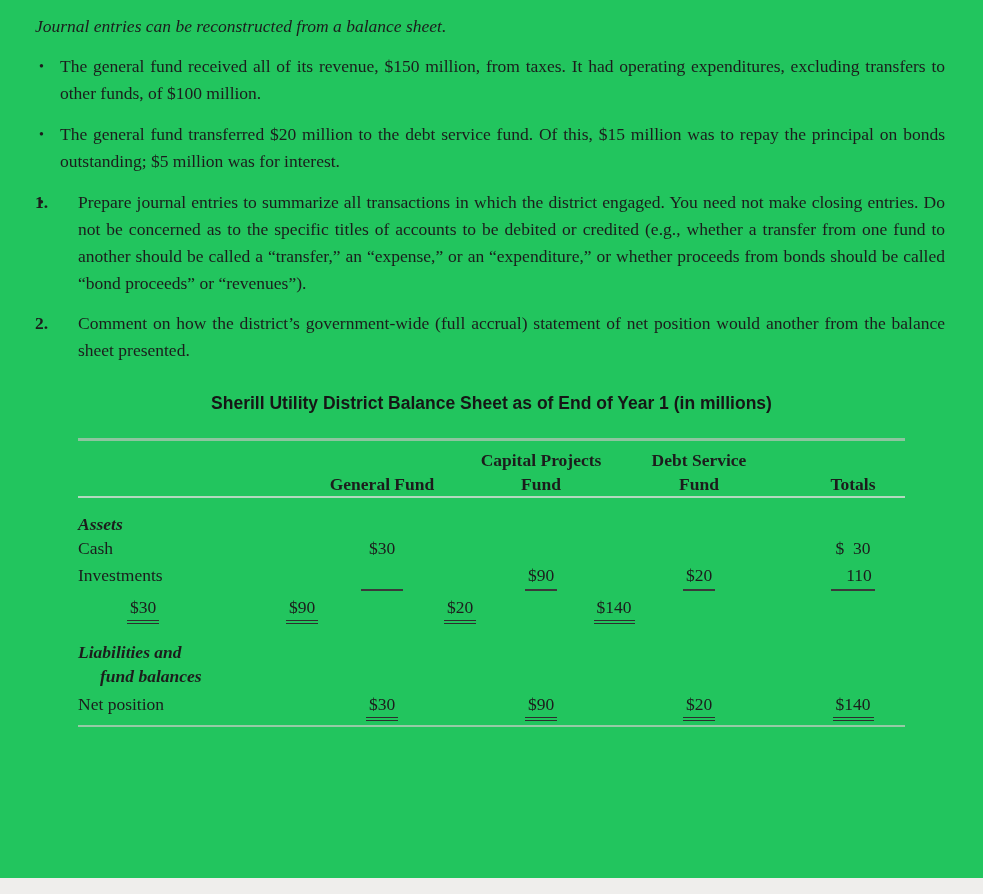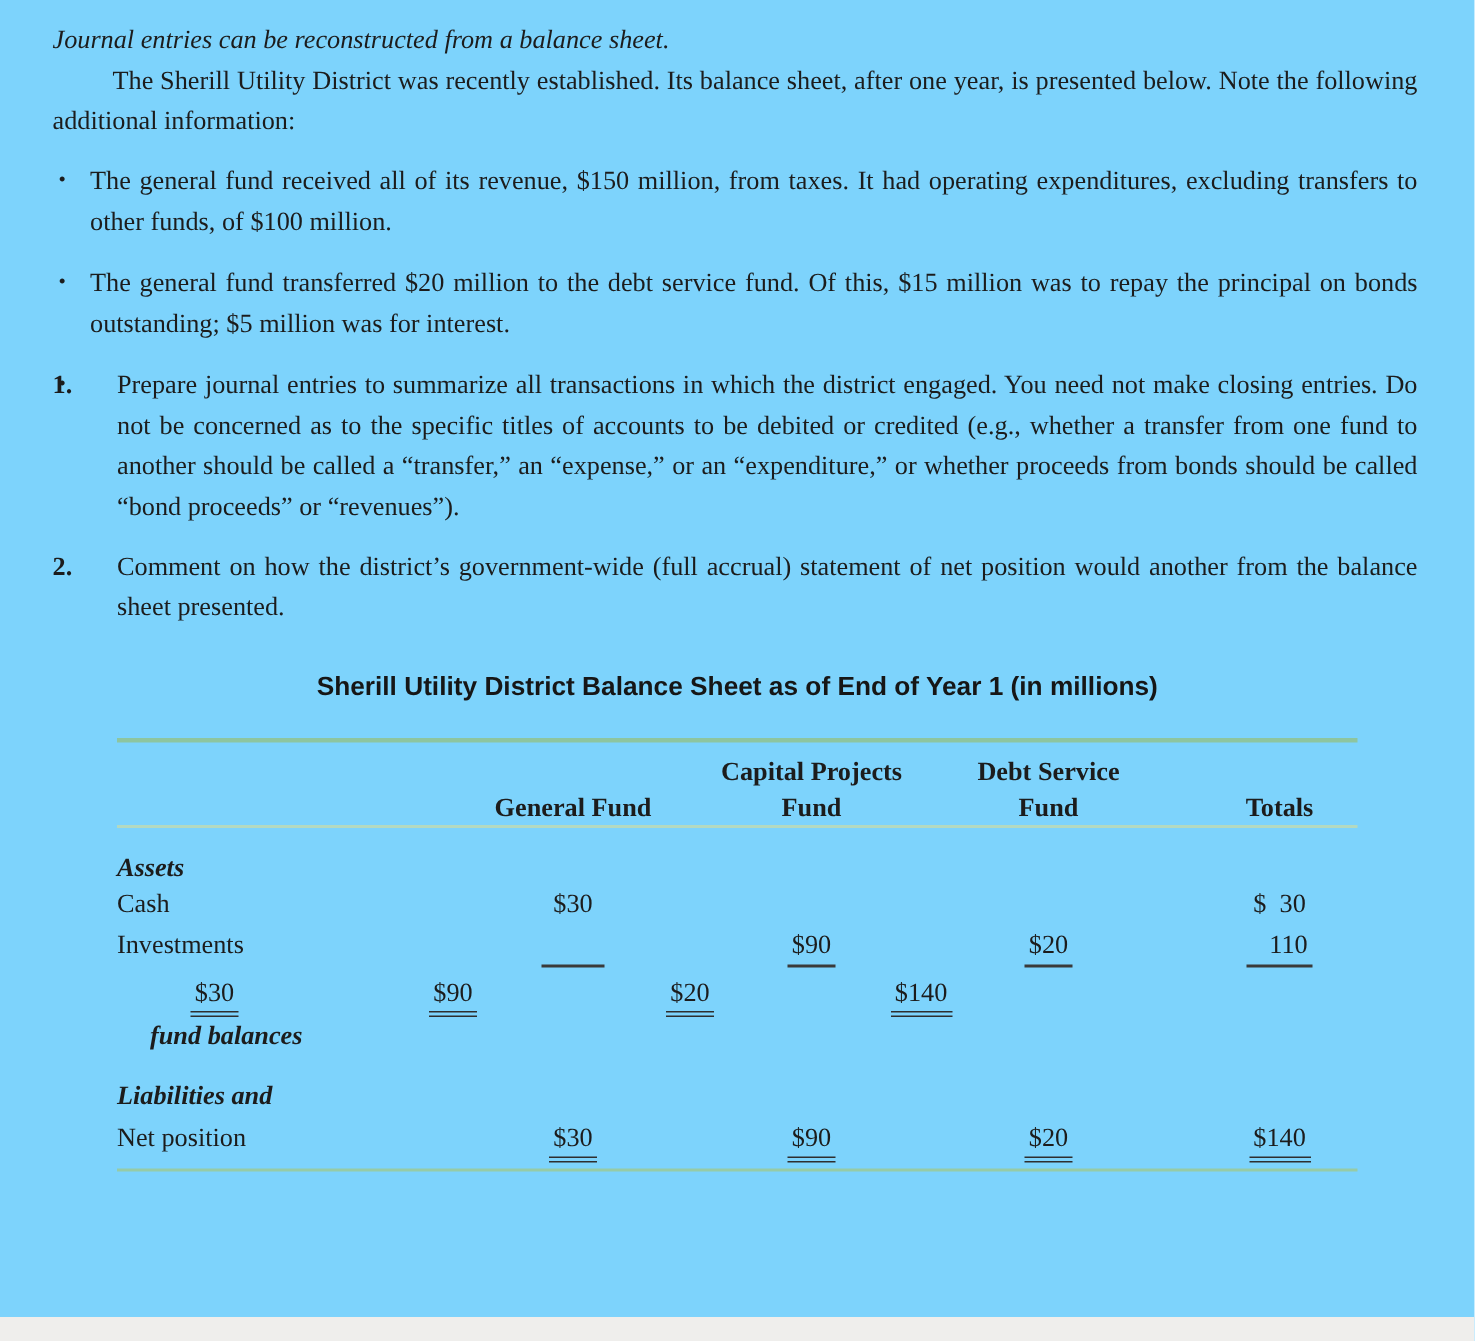--- a/index.html
+++ b/index.html
@@ -1,19 +1,19 @@
 <!DOCTYPE html>
 <html><head>
 <meta charset="utf-8">
 <style>
   html,body{margin:0;padding:0;background:#ffffff;}
   .page{
     position:relative;
     width:983px;height:894px;
-    background:#7dd3fc;
+    background:#22c55e;
     overflow:hidden;
     font-family:"Liberation Serif", serif;
     color:#1c1c1c;
     -webkit-font-smoothing:antialiased;
   }
   .content{padding:13px 38px 0 35px;}
 
   
   .lead{margin:0;font-style:italic;font-size:17.5px;line-height:27px;}
   .intro{margin:0;font-size:17.5px;line-height:27px;text-align:justify;text-indent:40px;}
@@ -73,21 +73,20 @@
     background:#efeeec;
   }
 </style>
 </head>
 <body>
 
 <div class="page">
   <div class="content">
 
     <p class="lead">Journal entries can be reconstructed from a balance sheet.</p>
-    <p class="intro">The Sherill Utility District was recently established. Its balance sheet, after one year, is presented below. Note the following additional information:</p>
 
     <ul class="bullets">
       <li>
         <span class="marker">•</span>
         <span>The general fund received all of its revenue, $150 million, from taxes. It had operating expenditures, excluding transfers to other funds, of $100 million.</span>
       </li>
       <li>
         <span class="marker">•</span>
         <span>The general fund transferred $20 million to the debt service fund. Of this, $15 million was to repay the principal on bonds outstanding; $5 million was for interest.</span>
       </li>
@@ -156,25 +155,25 @@
           <div class="c-num c-tot"><span class="ul-single pad-dollar">110</span></div>
         </div>
 
         <div class="trow m4">
           <div class="c-num c-gen"><span class="ul-double">$30</span></div>
           <div class="c-num c-cap"><span class="ul-double">$90</span></div>
           <div class="c-num c-debt"><span class="ul-double">$20</span></div>
           <div class="c-num c-tot"><span class="ul-double">$140</span></div>
         </div>
 
+        <div class="trow liab">
+          <div class="c-label section-label">Liabilities and</div>
+        </div>
         <div class="trow">
           <div class="c-label section-label indent2">fund balances</div>
-        </div>
-        <div class="trow liab">
-          <div class="c-label section-label">Liabilities and</div>
         </div>
 
         <div class="trow m4">
           <div class="c-label">Net position</div>
           <div class="c-num c-gen"><span class="ul-double">$30</span></div>
           <div class="c-num c-cap"><span class="ul-double">$90</span></div>
           <div class="c-num c-debt"><span class="ul-double">$20</span></div>
           <div class="c-num c-tot"><span class="ul-double">$140</span></div>
         </div>
 

